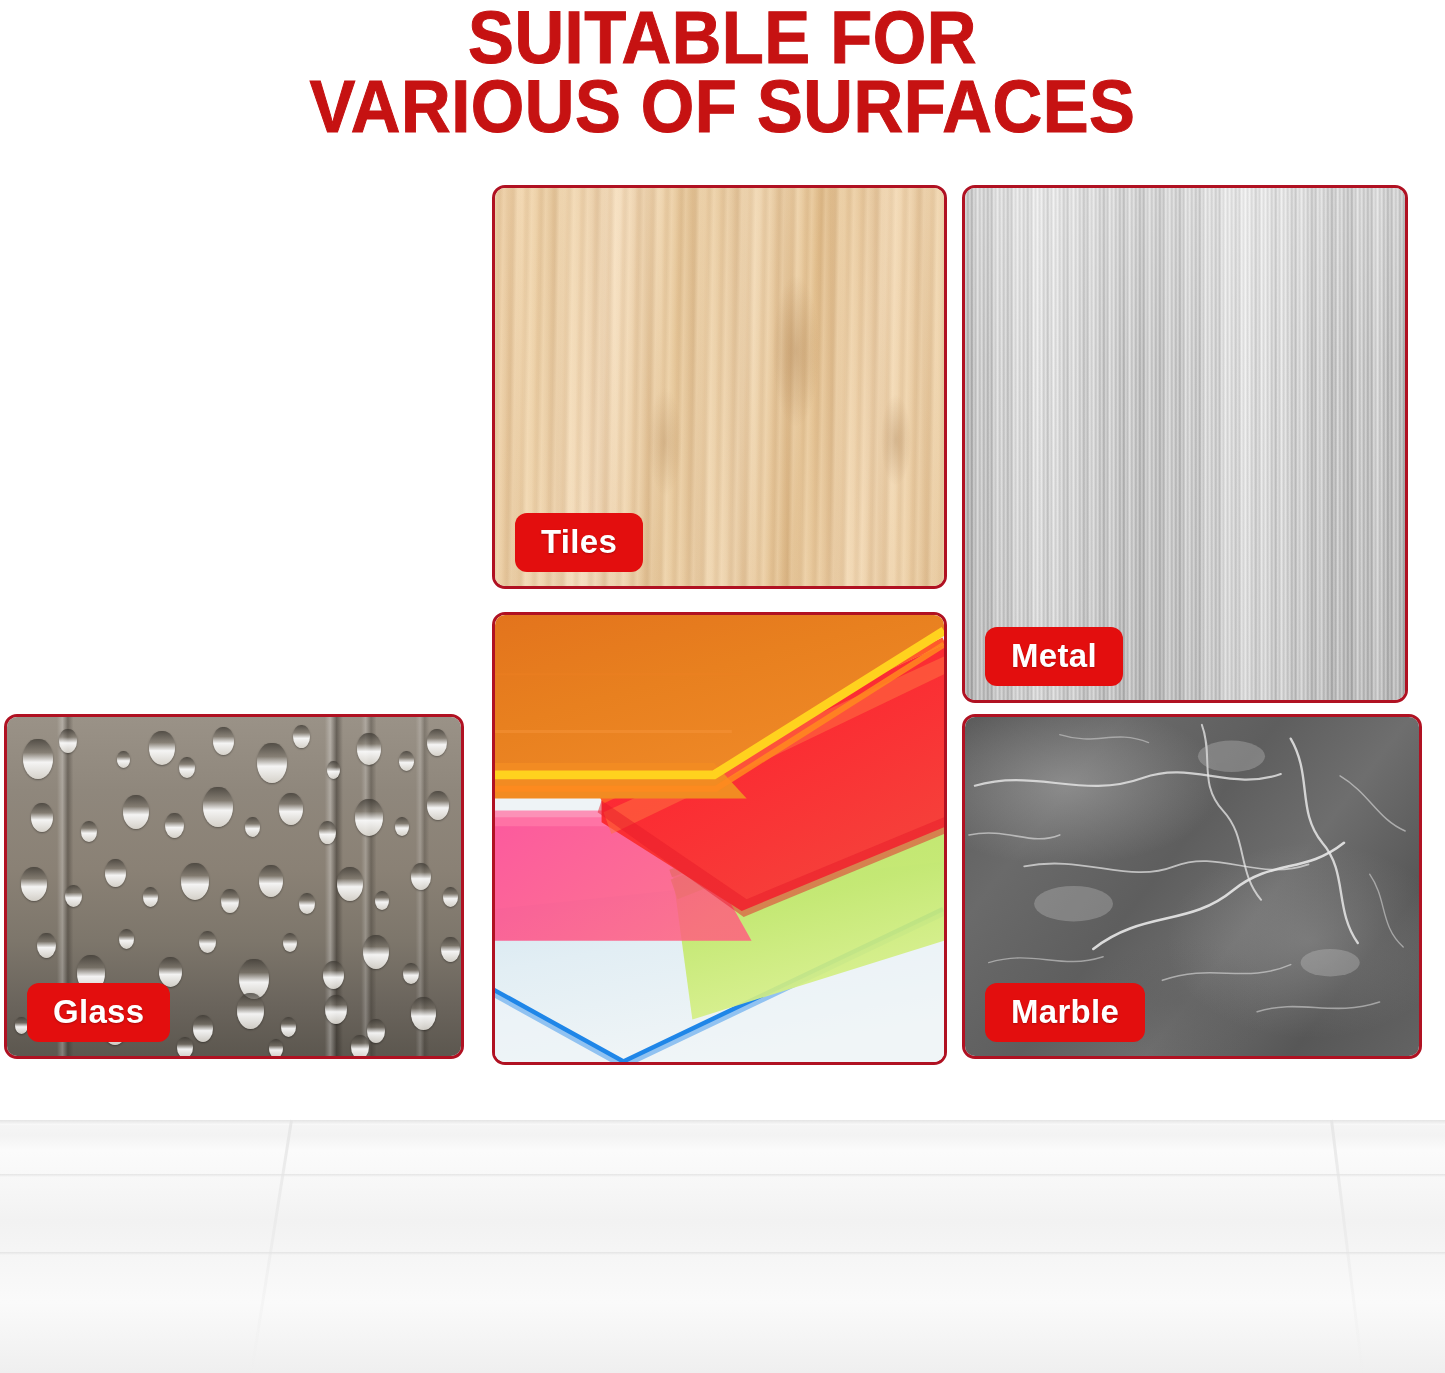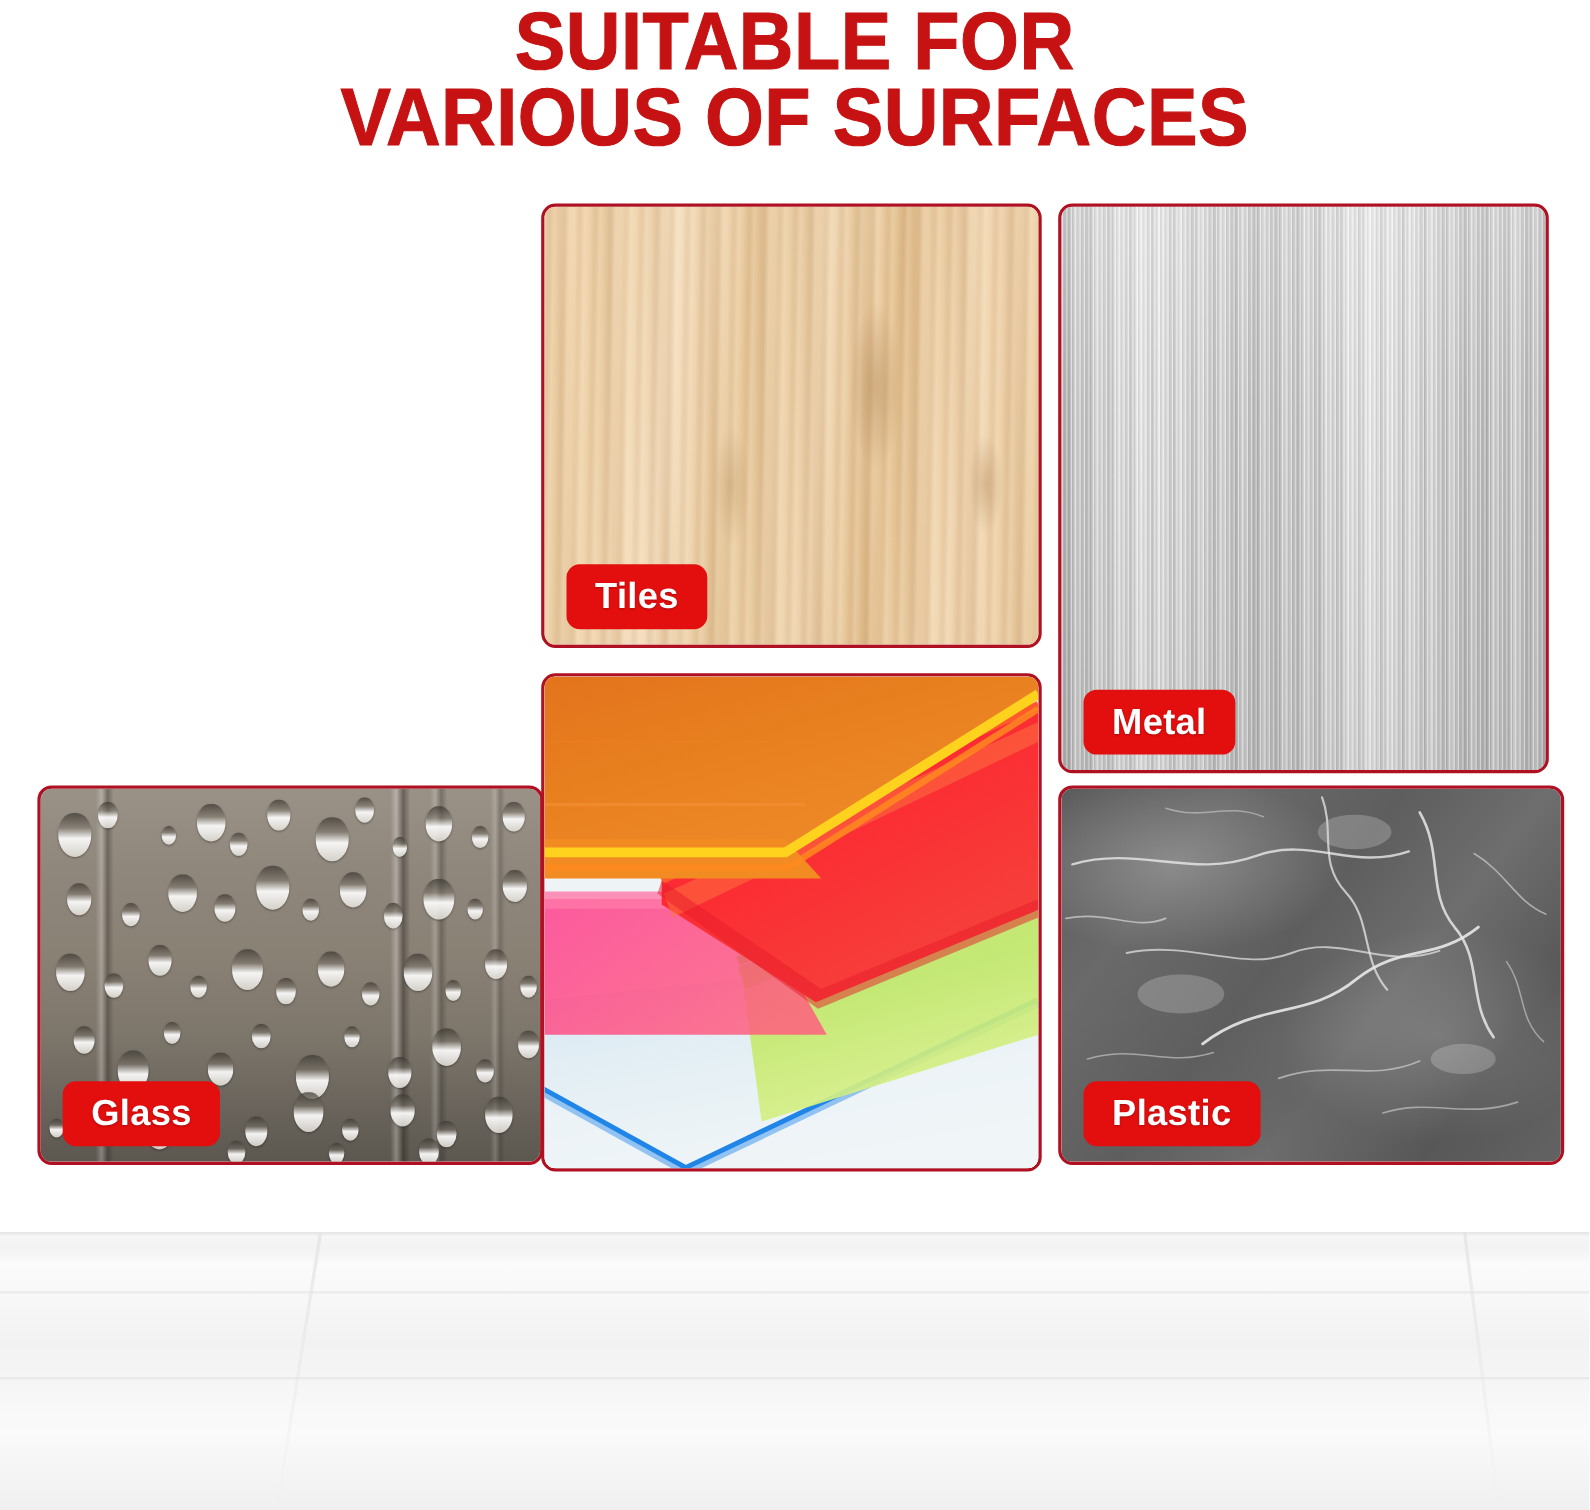--- a/index.html
+++ b/index.html
@@ -62,21 +62,21 @@
     letter-spacing:0.3px;
     text-shadow:0 1px 2px rgba(0,0,0,0.25);
     z-index:20;
     white-space:nowrap;
   }
 
   
   #p-tiles  {left:18px;  top:185px; width:460px; height:518px;}
   #p-wood   {left:492px; top:185px; width:455px; height:404px;}
   #p-metal  {left:962px; top:185px; width:446px; height:518px;}
-  #p-glass  {left:34px;  top:714px; width:460px; height:345px;}
+  #p-glass  {left:4px;  top:714px; width:460px; height:345px;}
   #p-plastic{left:492px; top:612px; width:455px; height:453px;}
   #p-marble {left:962px; top:714px; width:460px; height:345px;}
 
   
   .tiles-bg{
     background:
       repeating-linear-gradient(
         to right,
         #ffffff 0px, #ffffff 57px,
         #dddddd 57px, #d4d4d4 59px,
@@ -391,21 +391,21 @@
           <path d="M96,18 C134,30 150,12 186,26" stroke-width="1.4" opacity="0.45"></path>
           <path d="M410,160 C428,186 420,212 444,234" stroke-width="1.4" opacity="0.5"></path>
         </g>
         <g fill="#cfcfcf" opacity="0.30">
           <ellipse cx="270" cy="40" rx="34" ry="16"></ellipse>
           <ellipse cx="110" cy="190" rx="40" ry="18"></ellipse>
           <ellipse cx="370" cy="250" rx="30" ry="14"></ellipse>
         </g>
       </svg>
     </div>
-    <div class="badge">Plastic</div>
+    <div class="badge">Marble</div>
   </div>
 
 </div>
 
 <div class="gap-white"></div>
 
 <div class="bottom">
   <div class="edge-top"></div>
   <div class="band" style="top:54px;"></div>
   <div class="band" style="top:132px;"></div>

